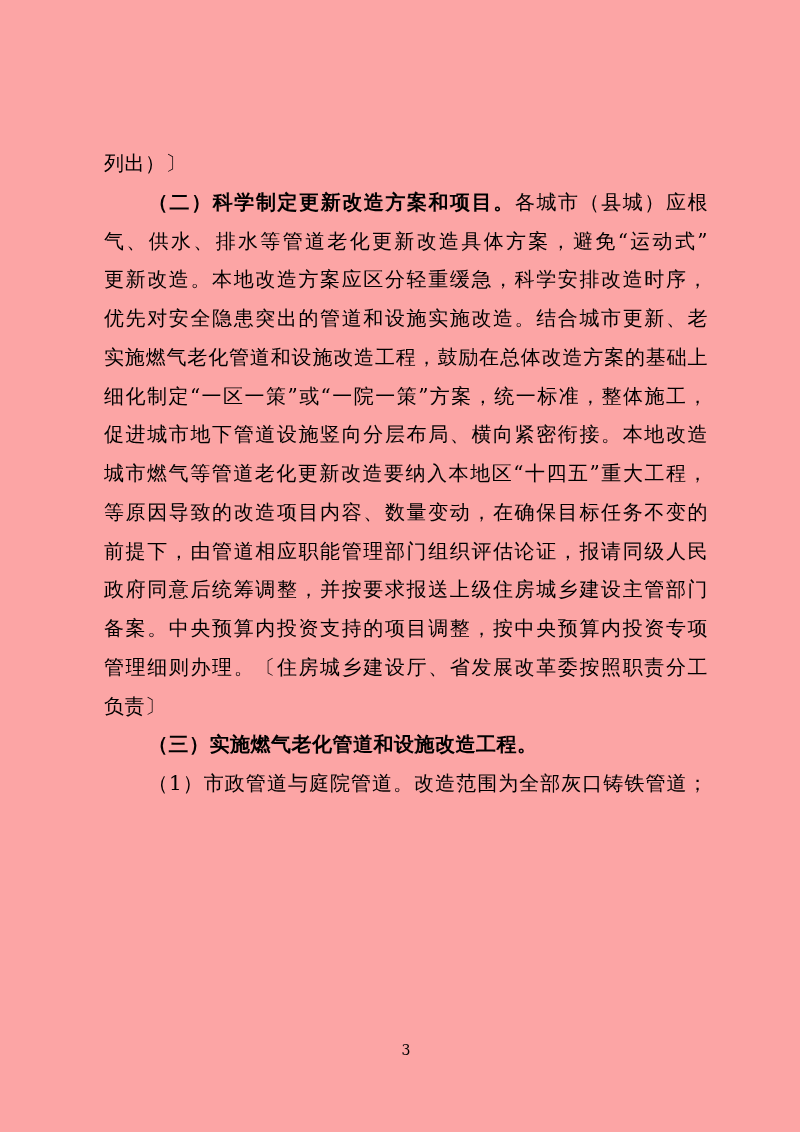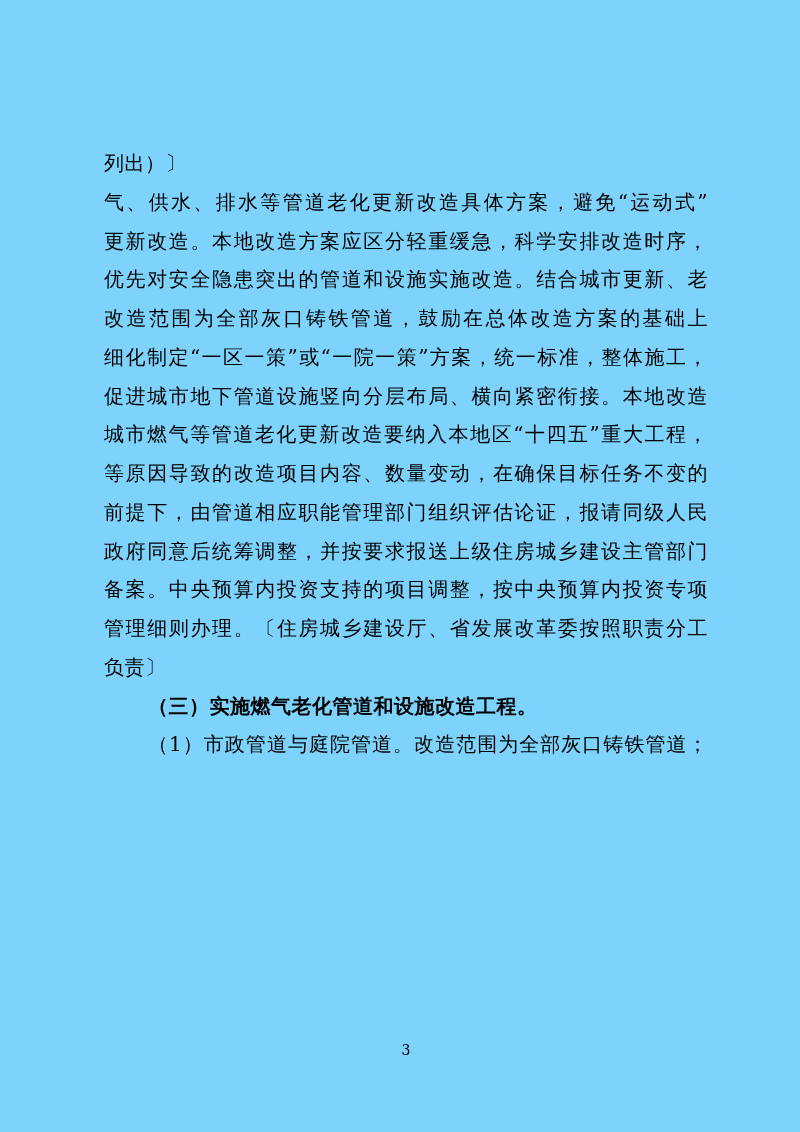--- a/index.html
+++ b/index.html
@@ -4,21 +4,21 @@
 <style>
   html, body {
     margin: 0;
     padding: 0;
     background: #ffffff;
   }
   .page {
     position: relative;
     width: 800px;
     height: 1132px;
-    background: #7dd3fc;
+    background: #fca5a5;
     overflow: hidden;
     font-family: "DejaVu Serif", "Liberation Serif", serif;
     color: #000000;
   }
   .textblock {
     position: absolute;
     left: 104px;
     top: 144px;
     width: 604px;
   }
@@ -59,30 +59,31 @@
 </style>
 </head>
 <body>
 
 <div class="page">
 
   <div class="textblock">
 
     <div class="line"><span>列出）〕</span></div>
 
+    <div class="line j ind"><span class="b">（二）科学制定更新改造方案和项目。</span><span>各城市（县城）应根</span></div>
 
 
     <div class="line j"><span>气、供水、排水等管道老化更新改造具体方案，避免“运动式”</span></div>
 
     <div class="line j"><span>更新改造。本地改造方案应区分轻重缓急，科学安排改造时序，</span></div>
 
     <div class="line j"><span>优先对安全隐患突出的管道和设施实施改造。结合城市更新、老</span></div>
 
 
-    <div class="line j"><span>改造范围为全部灰口铸铁管道，鼓励在总体改造方案的基础上</span></div>
+    <div class="line j"><span>实施燃气老化管道和设施改造工程，鼓励在总体改造方案的基础上</span></div>
 
     <div class="line j"><span>细化制定“一区一策”或“一院一策”方案，统一标准，整体施工，</span></div>
 
     <div class="line j"><span>促进城市地下管道设施竖向分层布局、横向紧密衔接。本地改造</span></div>
 
 
     <div class="line j"><span>城市燃气等管道老化更新改造要纳入本地区“十四五”重大工程，</span></div>
 
 
     <div class="line j"><span>等原因导致的改造项目内容、数量变动，在确保目标任务不变的</span></div>

